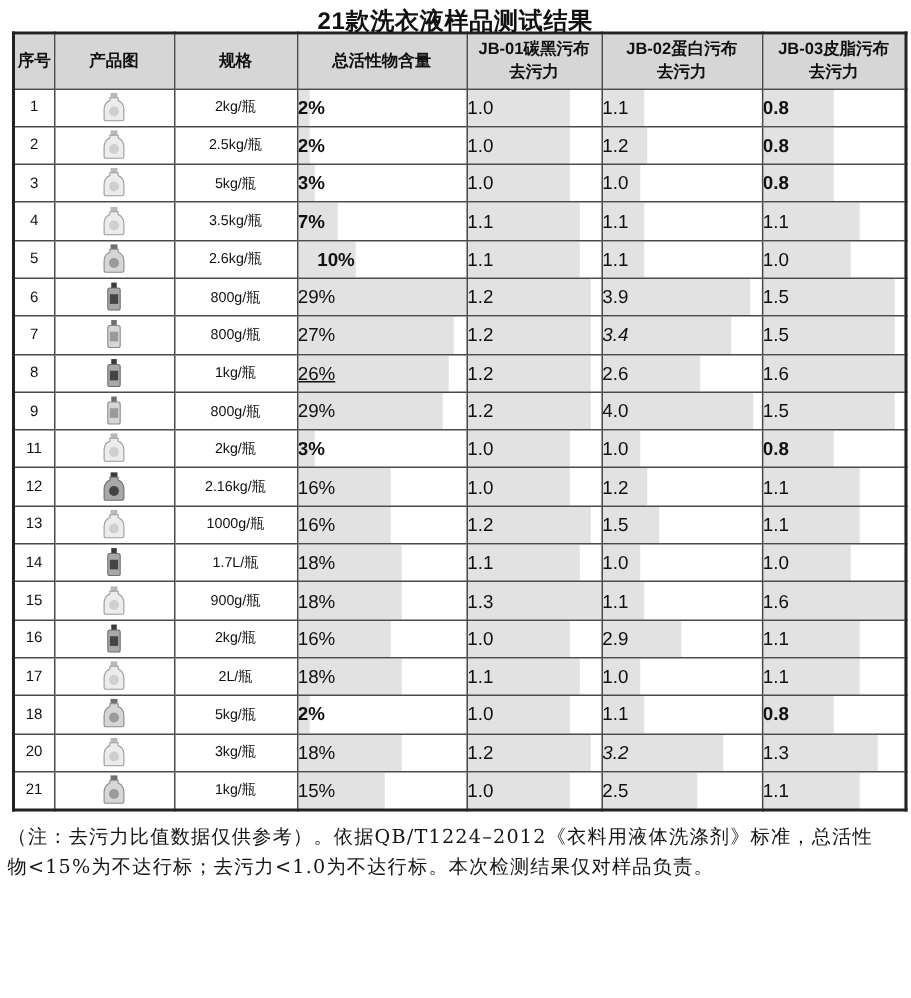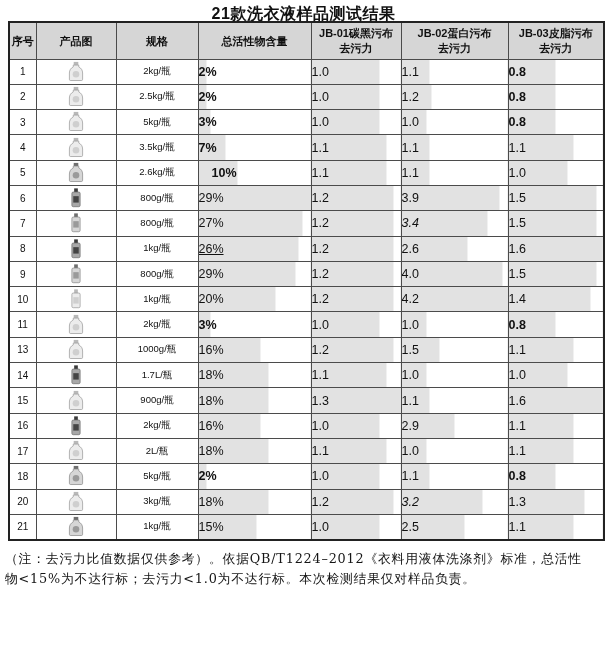--- a/index.html
+++ b/index.html
@@ -189,44 +189,44 @@
        <rect x="7.5" y="5.5" width="9" height="16" rx="1.5" fill="#d6d6d6" stroke="#8a8a8a" stroke-width="0.8"></rect>
        <rect x="9" y="10" width="6" height="7" fill="#9a9a9a"></rect>
           </svg></td>
         <td class="c-spec">800g/瓶</td>
         <td class="c-val" style="background-image: linear-gradient(to right, rgb(226, 226, 226) 86.2%, rgba(0, 0, 0, 0) 86.2%);">29%</td>
         <td class="c-val" style="background-image: linear-gradient(to right, rgb(226, 226, 226) 92.3%, rgba(0, 0, 0, 0) 92.3%);">1.2</td>
         <td class="c-val" style="background-image: linear-gradient(to right, rgb(226, 226, 226) 95.2%, rgba(0, 0, 0, 0) 95.2%);">4.0</td>
         <td class="c-val" style="background-image: linear-gradient(to right, rgb(226, 226, 226) 93.8%, rgba(0, 0, 0, 0) 93.8%);">1.5</td>
       </tr>
       <tr>
-        <td class="c-no">10</td>
-        <td class="c-img"><svg width="22" height="22" viewBox="0 0 24 24">
-            <rect x="10" y="1.5" width="4" height="4.5" fill="#b9b9b9"></rect>
-       <rect x="7.5" y="5.5" width="9" height="16" rx="1.5" fill="#ececec" stroke="#9a9a9a" stroke-width="0.8"></rect>
-       <rect x="9" y="10" width="6" height="7" fill="#cfcfcf"></rect>
-          </svg></td>
-        <td class="c-spec">1kg/瓶</td>
-        <td class="c-val" style="background-image: linear-gradient(to right, rgb(226, 226, 226) 69%, rgba(0, 0, 0, 0) 69%);">20%</td>
-        <td class="c-val" style="background-image: linear-gradient(to right, rgb(226, 226, 226) 92.3%, rgba(0, 0, 0, 0) 92.3%);">1.2</td>
-        <td class="c-val" style="background-image: linear-gradient(to right, rgb(226, 226, 226) 100%, rgba(0, 0, 0, 0) 100%);">4.2</td>
-        <td class="c-val" style="background-image: linear-gradient(to right, rgb(226, 226, 226) 87.5%, rgba(0, 0, 0, 0) 87.5%);">1.4</td>
-      </tr>
-      <tr>
         <td class="c-no">11</td>
         <td class="c-img"><svg width="22" height="22" viewBox="0 0 24 24">
             <rect x="9.5" y="1" width="5" height="3.5" fill="#b9b9b9"></rect>
        <path d="M9 4.5h6v2c2.6 1.1 4.2 3.6 4.2 6.6V20a1.3 1.3 0 0 1-1.3 1.3H6.1A1.3 1.3 0 0 1 4.8 20v-6.9c0-3 1.6-5.5 4.2-6.6z" fill="#ececec" stroke="#9a9a9a" stroke-width="0.8"></path>
        <circle cx="12" cy="14.5" r="3.6" fill="#cfcfcf"></circle>
           </svg></td>
         <td class="c-spec">2kg/瓶</td>
         <td class="c-val bold" style="background-image: linear-gradient(to right, rgb(226, 226, 226) 10.3%, rgba(0, 0, 0, 0) 10.3%);">3%</td>
         <td class="c-val" style="background-image: linear-gradient(to right, rgb(226, 226, 226) 76.9%, rgba(0, 0, 0, 0) 76.9%);">1.0</td>
         <td class="c-val" style="background-image: linear-gradient(to right, rgb(226, 226, 226) 23.8%, rgba(0, 0, 0, 0) 23.8%);">1.0</td>
         <td class="c-val bold" style="background-image: linear-gradient(to right, rgb(226, 226, 226) 50%, rgba(0, 0, 0, 0) 50%);">0.8</td>
+      </tr>
+      <tr>
+        <td class="c-no">12</td>
+        <td class="c-img"><svg width="22" height="22" viewBox="0 0 24 24">
+            <rect x="9.5" y="1" width="5" height="3.5" fill="#3a3a3a"></rect>
+       <path d="M9 4.5h6v2c2.6 1.1 4.2 3.6 4.2 6.6V20a1.3 1.3 0 0 1-1.3 1.3H6.1A1.3 1.3 0 0 1 4.8 20v-6.9c0-3 1.6-5.5 4.2-6.6z" fill="#a8a8a8" stroke="#6f6f6f" stroke-width="0.8"></path>
+       <circle cx="12" cy="14.5" r="3.6" fill="#444444"></circle>
+          </svg></td>
+        <td class="c-spec">2.16kg/瓶</td>
+        <td class="c-val" style="background-image: linear-gradient(to right, rgb(226, 226, 226) 55.2%, rgba(0, 0, 0, 0) 55.2%);">16%</td>
+        <td class="c-val" style="background-image: linear-gradient(to right, rgb(226, 226, 226) 76.9%, rgba(0, 0, 0, 0) 76.9%);">1.0</td>
+        <td class="c-val" style="background-image: linear-gradient(to right, rgb(226, 226, 226) 28.6%, rgba(0, 0, 0, 0) 28.6%);">1.2</td>
+        <td class="c-val" style="background-image: linear-gradient(to right, rgb(226, 226, 226) 68.8%, rgba(0, 0, 0, 0) 68.8%);">1.1</td>
       </tr>
       <tr>
         <td class="c-no">13</td>
         <td class="c-img"><svg width="22" height="22" viewBox="0 0 24 24">
             <rect x="9.5" y="1" width="5" height="3.5" fill="#b9b9b9"></rect>
        <path d="M9 4.5h6v2c2.6 1.1 4.2 3.6 4.2 6.6V20a1.3 1.3 0 0 1-1.3 1.3H6.1A1.3 1.3 0 0 1 4.8 20v-6.9c0-3 1.6-5.5 4.2-6.6z" fill="#ececec" stroke="#9a9a9a" stroke-width="0.8"></path>
        <circle cx="12" cy="14.5" r="3.6" fill="#cfcfcf"></circle>
           </svg></td>
         <td class="c-spec">1000g/瓶</td>
         <td class="c-val" style="background-image: linear-gradient(to right, rgb(226, 226, 226) 55.2%, rgba(0, 0, 0, 0) 55.2%);">16%</td>

